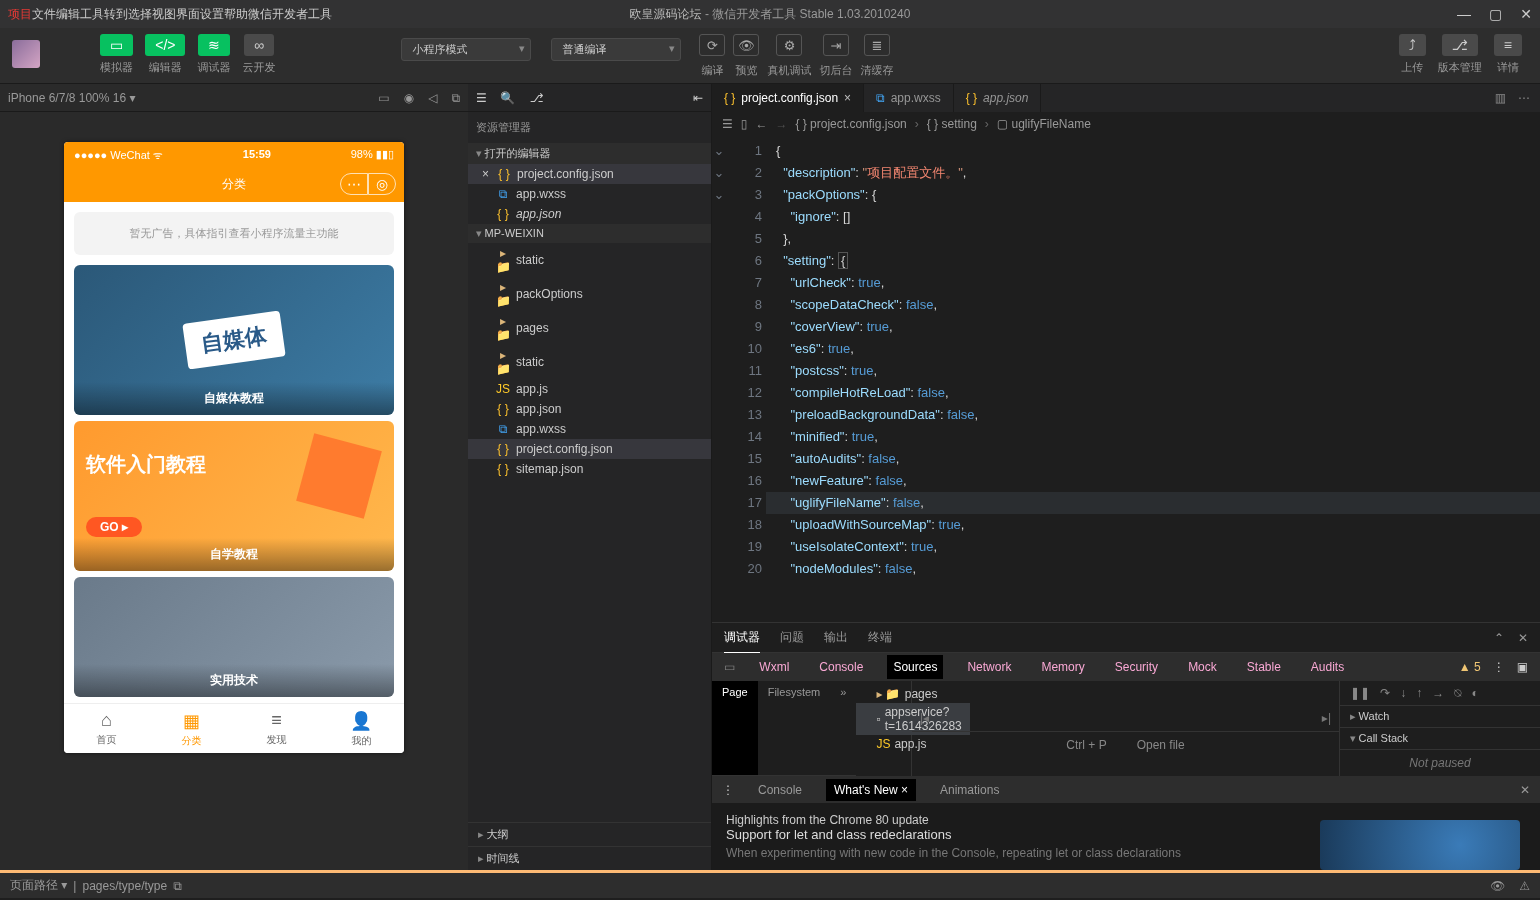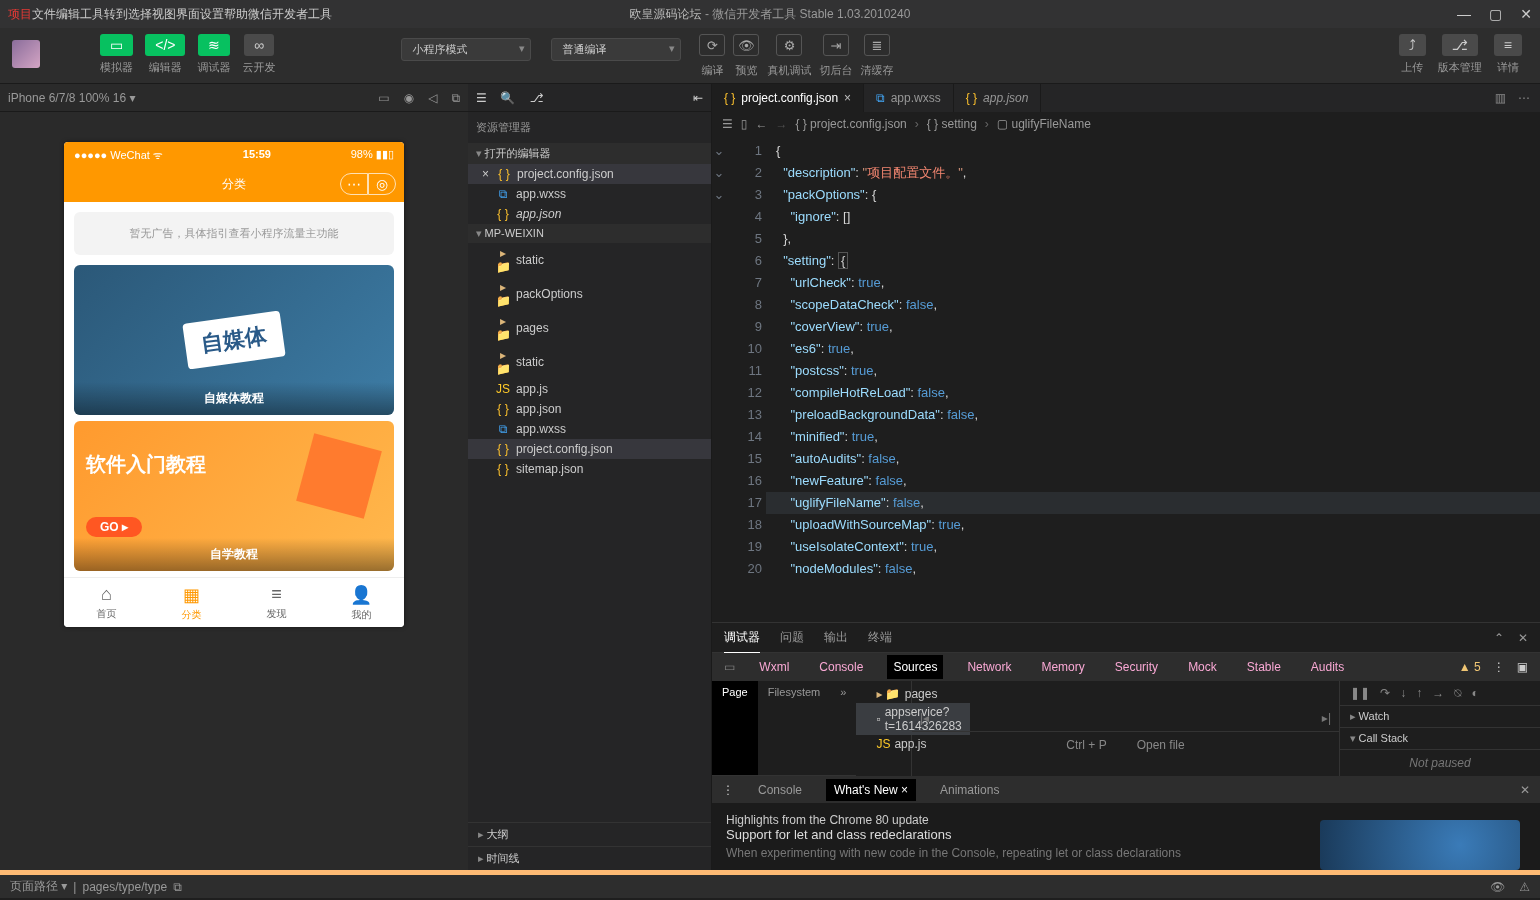--- a/index.html
+++ b/index.html
@@ -121,21 +121,21 @@
 .whatsnew-tabs { height:28px; display:flex; align-items:center; background:#2d2d2d; padding:0 10px; gap:16px;}
 .wn-tab { padding:4px 8px; color:#999;}
 .wn-tab.active { background:#000; color:#fff;}
 .wn-close { margin-left:auto; color:#999;}
 .whatsnew-body { padding:10px 14px; background:#1b1b1b; position:relative;}
 .wn-highlight { color:#ccc; font-weight:normal; margin-bottom:0;}
 .wn-title { color:#ddd; font-size:13px; margin-bottom:4px;}
 .wn-desc { color:#777; }
 .wn-img { position:absolute; right:20px; bottom:0; width:200px; height:50px; background: radial-gradient(circle at 70% 50%, #3a7bb8, #1a3a5a); border-radius:4px;}
 
-.statusbar { height: 28px; background: #2d2d2d; display: flex; align-items: center; padding: 0 10px; color: #999; border-top:5px solid #fdba74;}
+.statusbar { height: 28px; background: #2d2d2d; display: flex; align-items: center; padding: 0 10px; color: #999; border-top:3px solid #fdba74;}
 .statusbar .right { margin-left: auto; display: flex; gap: 14px; }
 .exp-footer-item { padding:4px 10px; border-top:1px solid #333; color:#ccc; cursor:pointer; font-size:11px;}
 .exp-footer-item::before { content:"▸ "; color:#888;}
 </style>
 </head>
 <body>
 
 <div class="titlebar">
   <div class="menubar" id="menubar">
       <span>项目</span>
@@ -255,20 +255,24 @@
             </div>
           <div class="card-title">自媒体教程</div>
         </div>
         <div class="card">
           <div class="card-img card2">
             <div class="txt">软件入门教程</div>
             <div class="go">GO ▸</div>
             <div class="cube"></div>
           </div>
           <div class="card-title">自学教程</div>
+        </div>
+        <div class="card" style="height:120px;">
+          <div class="card-img card3"></div>
+          <div class="card-title">实用技术</div>
         </div>
         <div class="tabbar" id="phone-tabbar">
             <div class="tab">
               <span class="ticon">⌂</span>
               <span>首页</span>
             </div>
             <div class="tab active">
               <span class="ticon">▦</span>
               <span>分类</span>
             </div>

